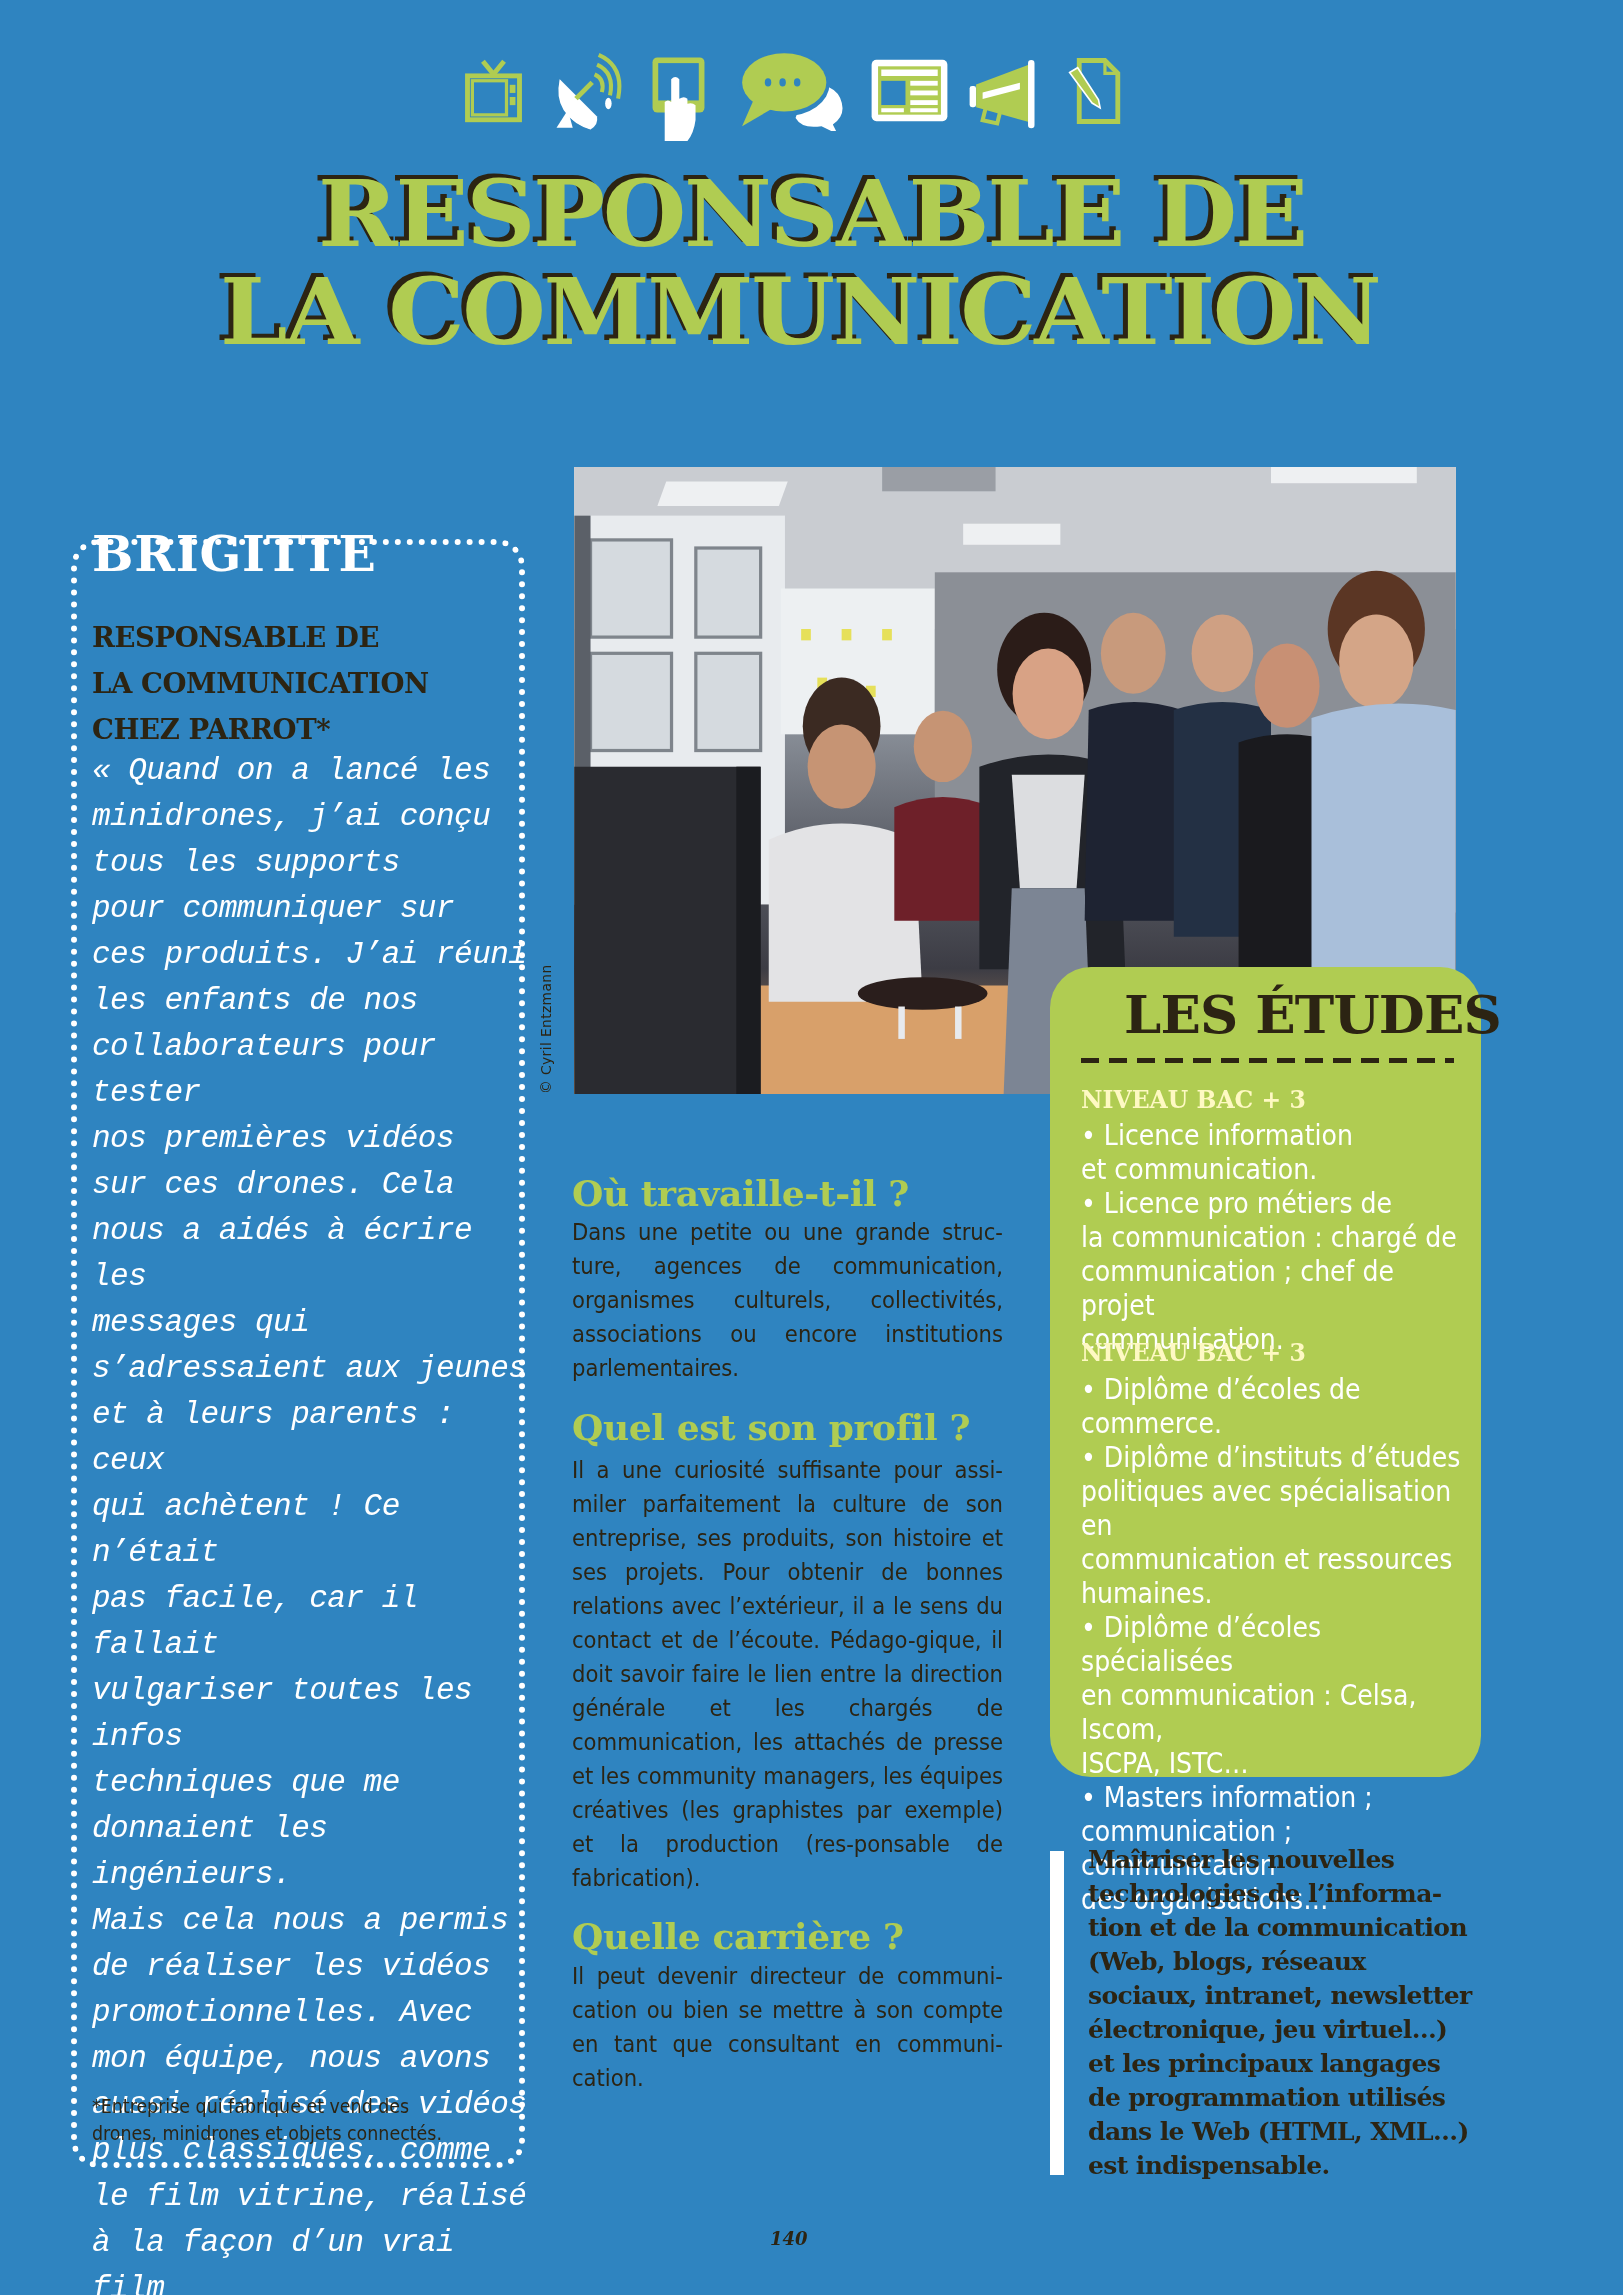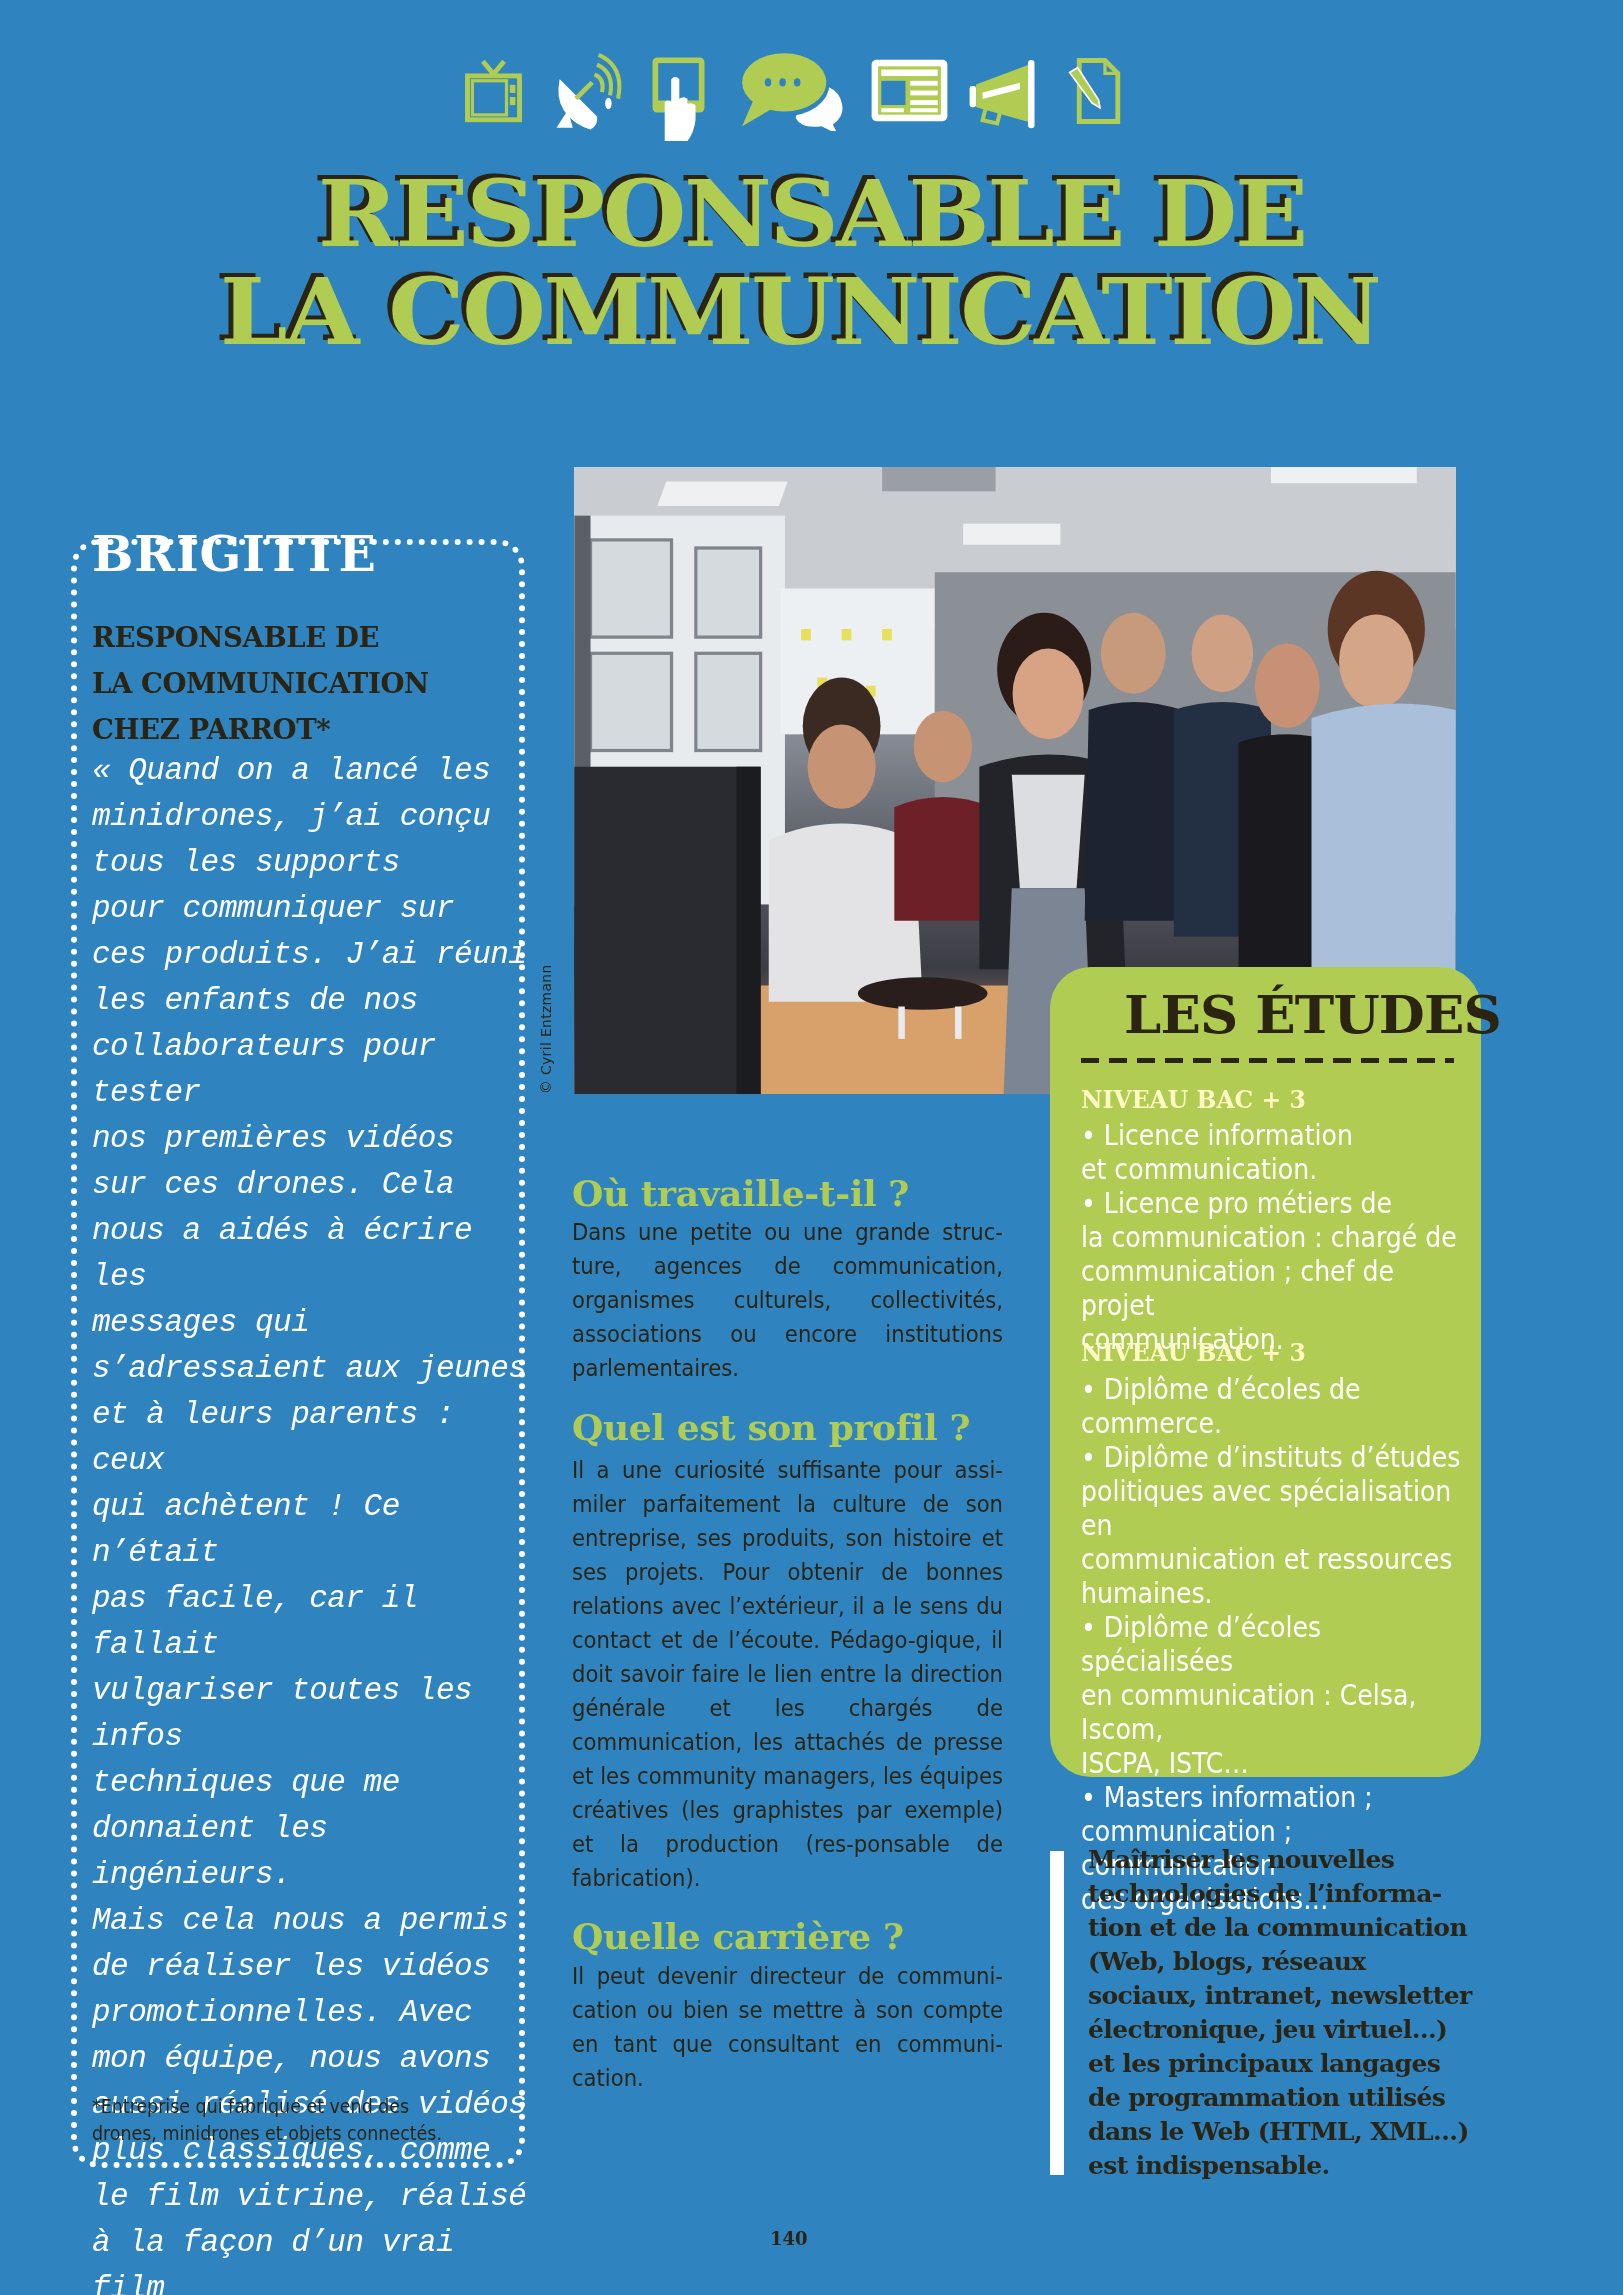--- a/index.html
+++ b/index.html
@@ -130,21 +130,21 @@
     left: 1088px; top: 1843px; width: 405px;
     font-family: "DejaVu Serif", serif; font-weight: bold;
     font-size: 25px; line-height: 34px; color: #2c2413;
     white-space: pre-line; letter-spacing: -0.6px;
   }
 
   
   #page-number {
     left: 770px; top: 2228px;
     font-family: "DejaVu Serif", serif; font-weight: bold;
-    font-size: 18px; color: #2c2413;
+    font-size: 18px; color: #2c2413; font-style: italic;
   }
 </style>
 </head>
 <body>
 
 <div id="icon-strip" class="abs">
 
   <svg class="ic" style="left:3.2px;top:8px" width="57" height="65" viewBox="0 0 70 80">
     <path d="M22 4 L35 20 L48 4" stroke="#b0cc52" stroke-width="6" fill="none"></path>
     <rect x="3" y="22" width="64" height="54" fill="none" stroke="#b0cc52" stroke-width="6"></rect>

